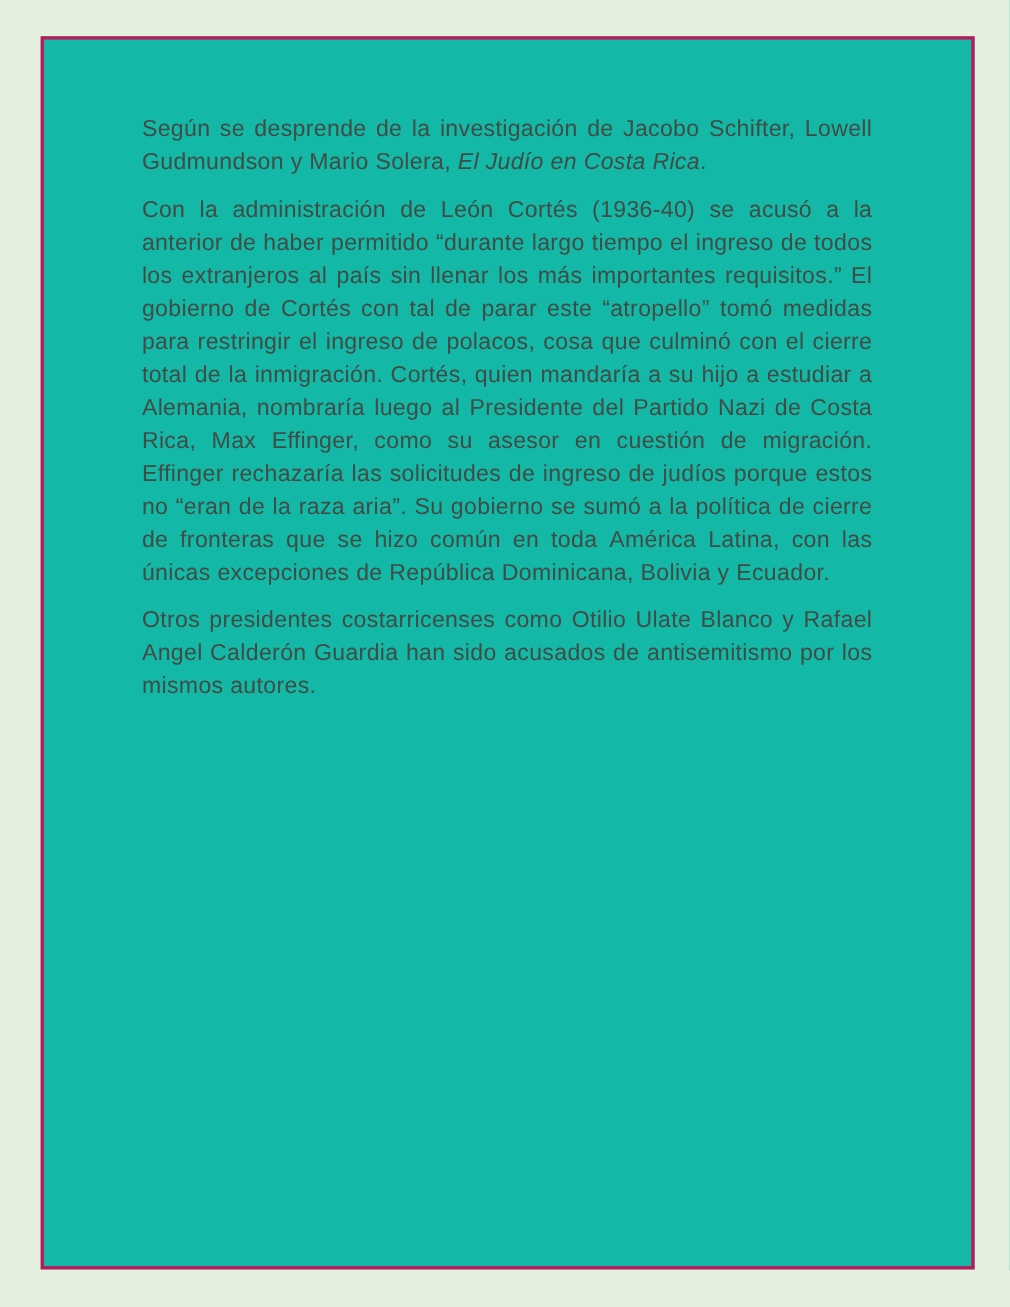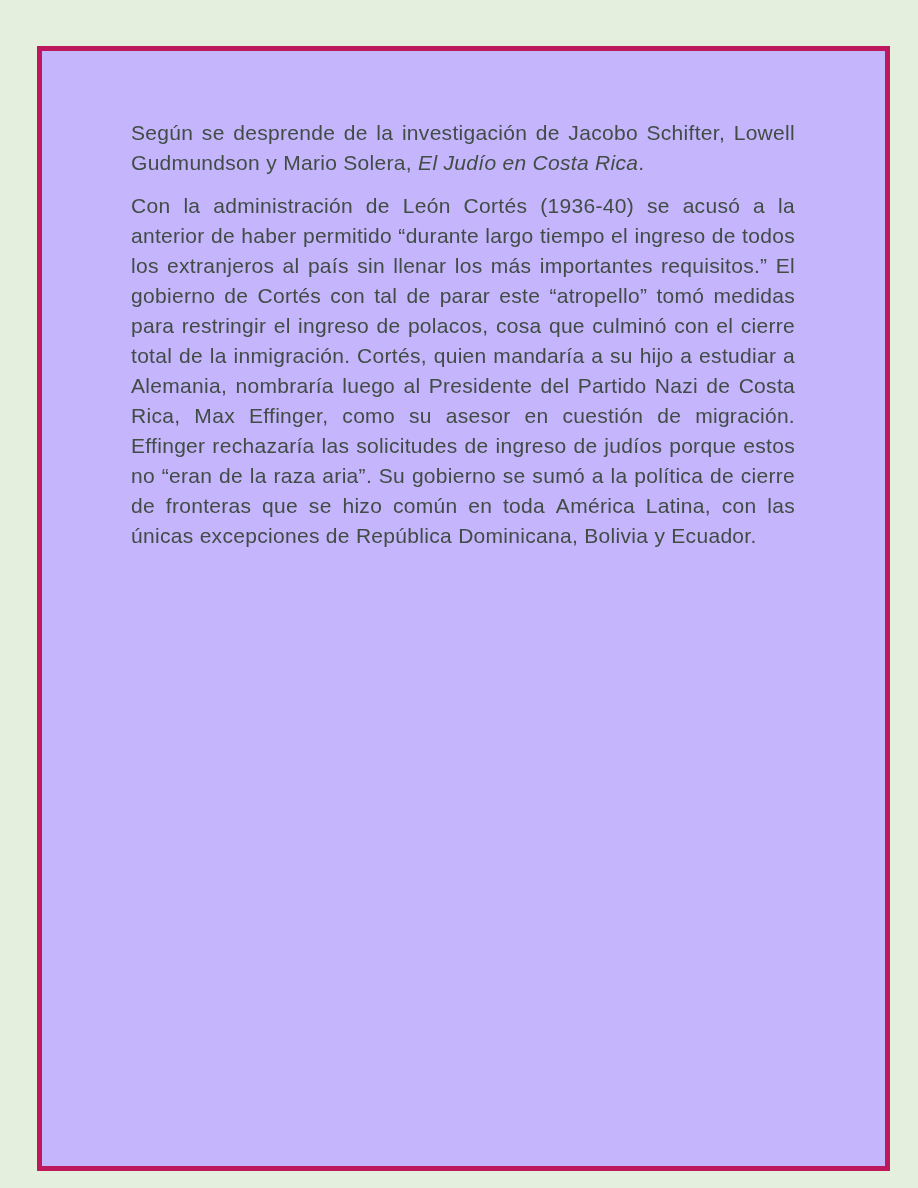--- a/index.html
+++ b/index.html
@@ -10,25 +10,25 @@
     width: 918px;
     height: 1188px;
     background: #e4efde;
     font-family: "Liberation Sans", sans-serif;
     overflow: hidden;
     position: relative;
   }
   .page-frame {
     position: absolute;
     left: 37px;
-    top: 46px;
+    top: 33px;
     width: 843px;
     height: 1115px;
-    border: 5px solid #be185d;
-    background: #c4b5fd;
+    border: 3px solid #be185d;
+    background: #14b8a6;
     box-sizing: content-box;
   }
   .content {
     position: absolute;
     left: 89px;
     top: 67px;
     width: 664px;
   }
   .content p {
     margin: 0 0 13px 0;
@@ -48,15 +48,16 @@
 
 <div class="page-frame">
   <div class="content">
 
     <p>
       <span>Según se desprende de la investigación de Jacobo Schifter, Lowell Gudmundson y Mario Solera, </span><span class="italic">El Judío en Costa Rica</span><span>.</span>
     </p>
 
     <p>Con la administración de León Cortés (1936-40) se acusó a la anterior de haber permitido “durante largo tiempo el ingreso de todos los extranjeros al país sin llenar los más importantes requisitos.” El gobierno de Cortés con tal de parar este “atropello” tomó medidas para restringir el ingreso de polacos, cosa que culminó con el cierre total de la inmigración. Cortés, quien mandaría a su hijo a estudiar a Alemania, nombraría luego al Presidente del Partido Nazi de Costa Rica, Max Effinger, como su asesor en cuestión de migración. Effinger rechazaría las solicitudes de ingreso de judíos porque estos no “eran de la raza aria”. Su gobierno se sumó a la política de cierre de fronteras que se hizo común en toda&nbsp;América Latina, con las únicas excepciones de República Dominicana, Bolivia y Ecuador.</p>
 
+    <p>Otros presidentes costarricenses como&nbsp;Otilio Ulate Blanco y Rafael Angel Calderón Guardia han sido acusados de antisemitismo por los mismos autores.</p>
 
   </div>
 </div>
 
 </body></html>

